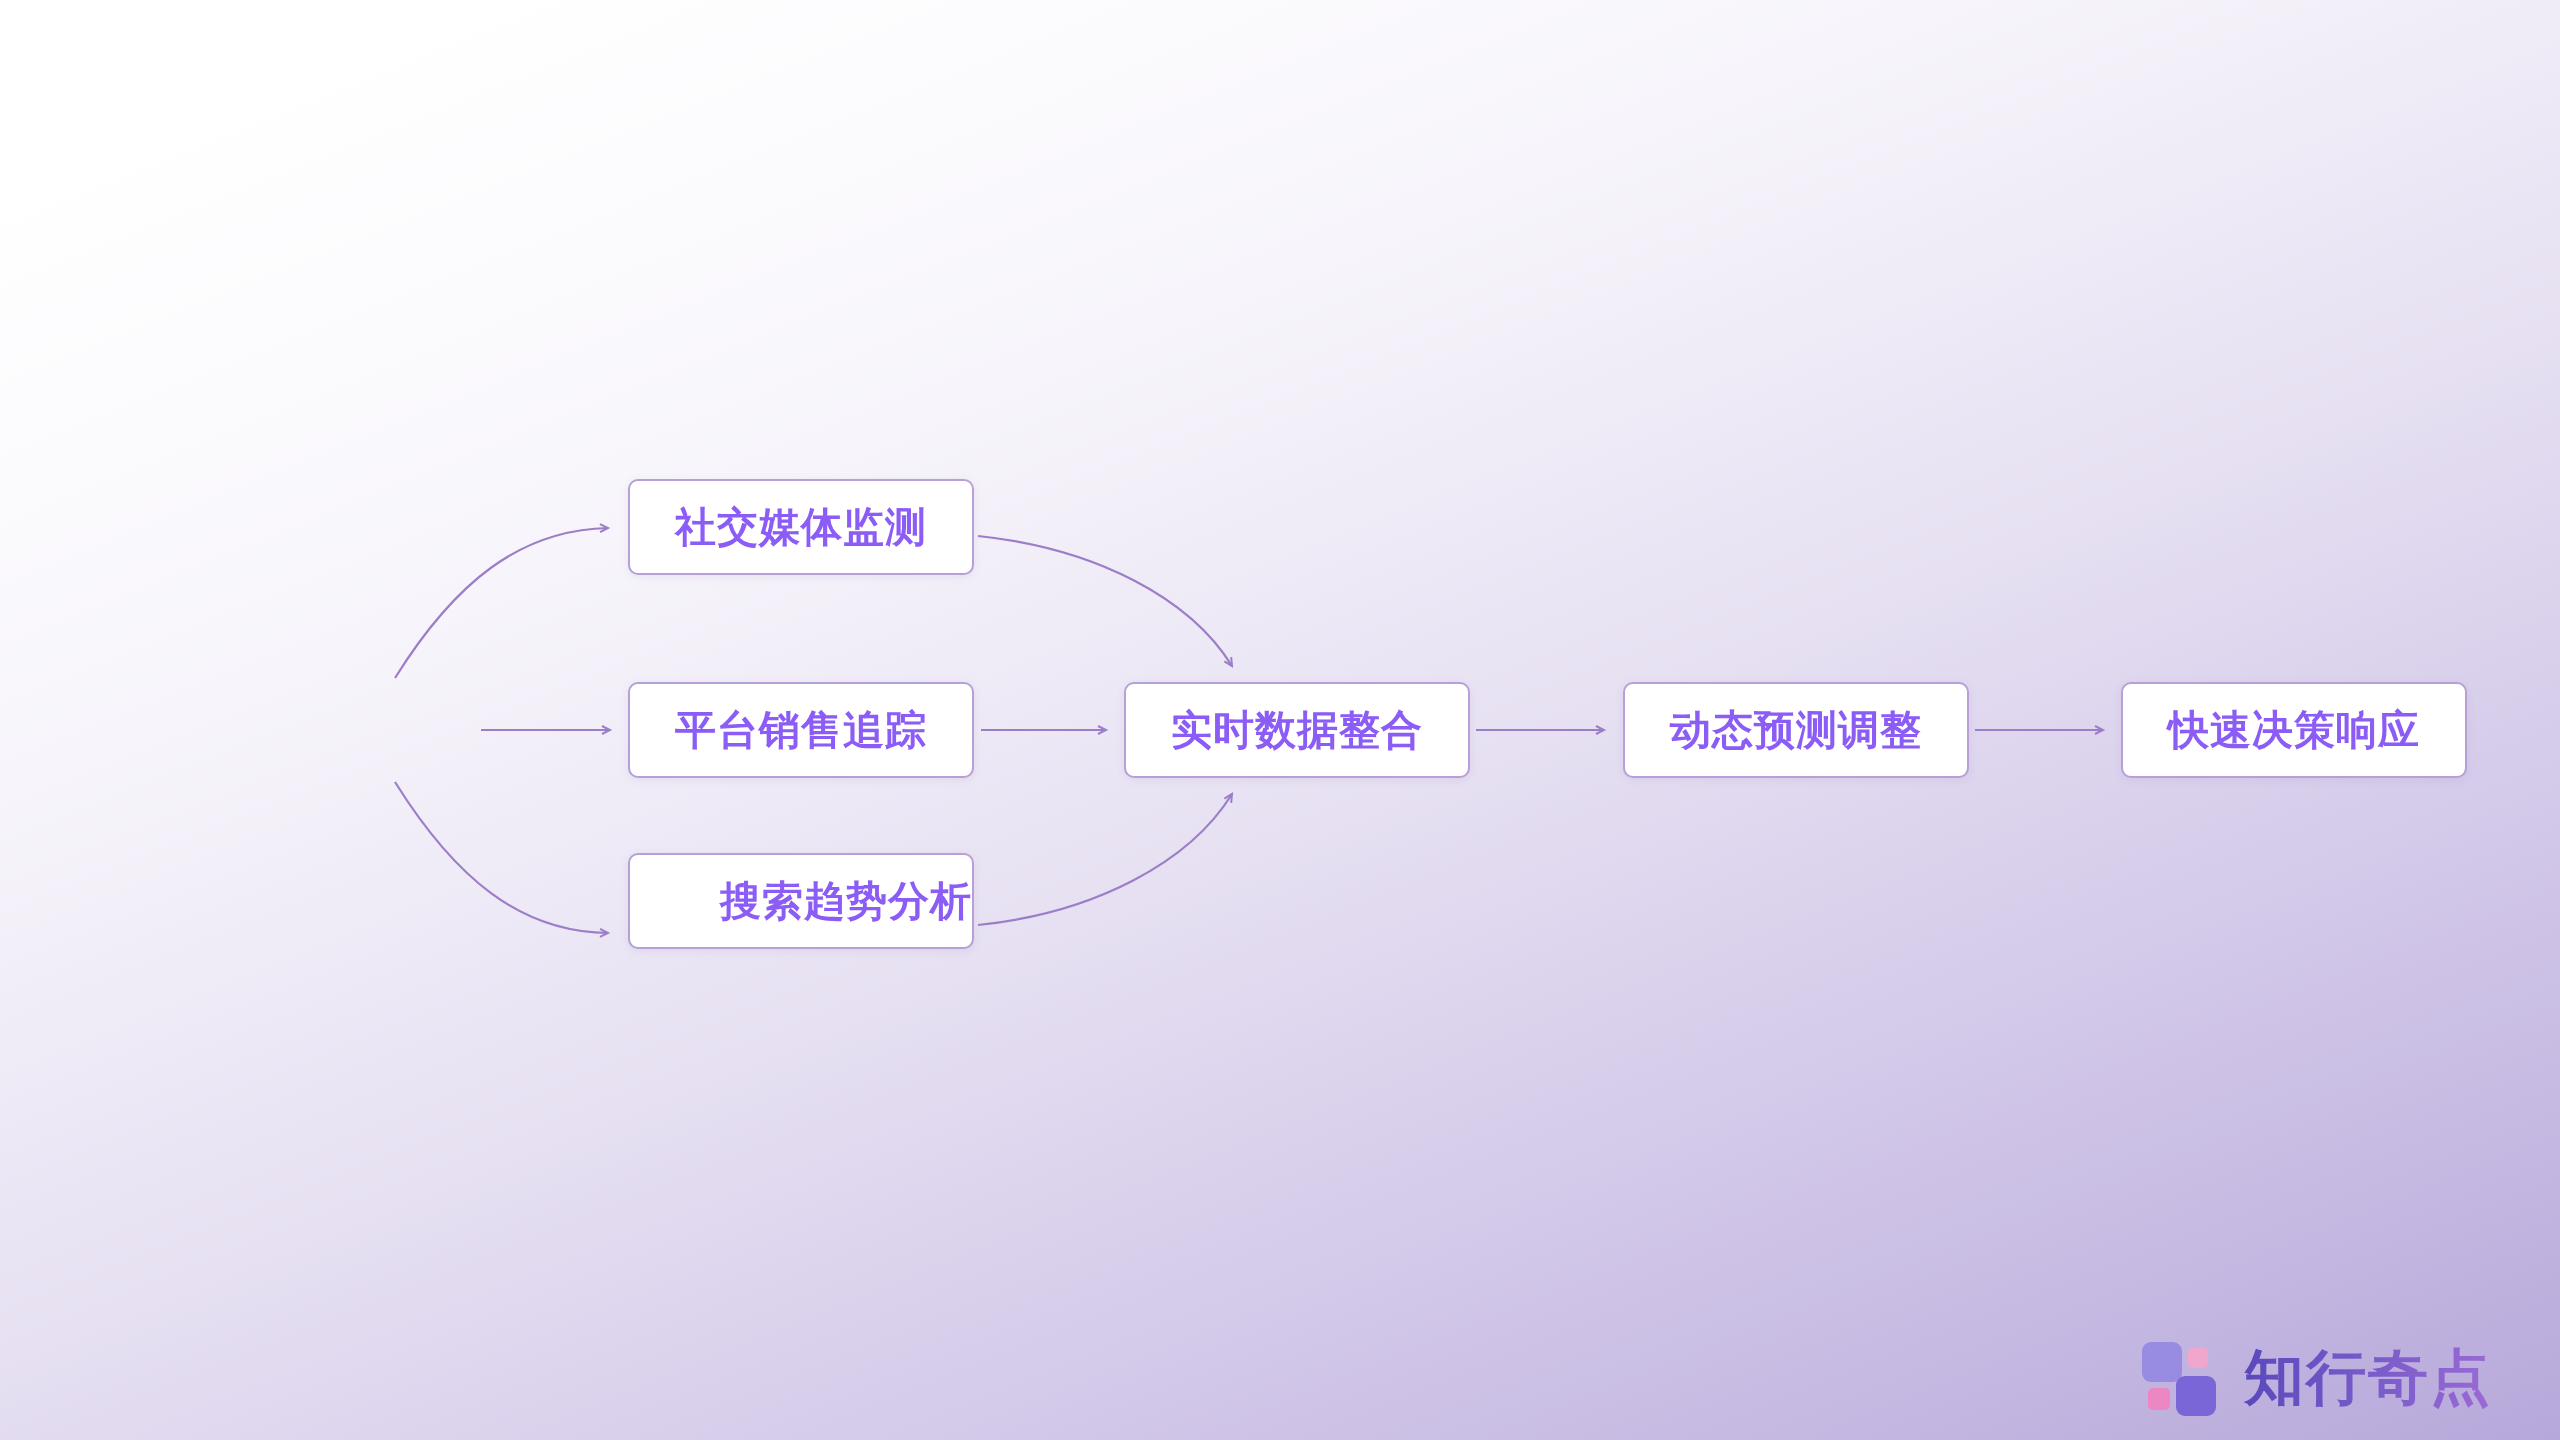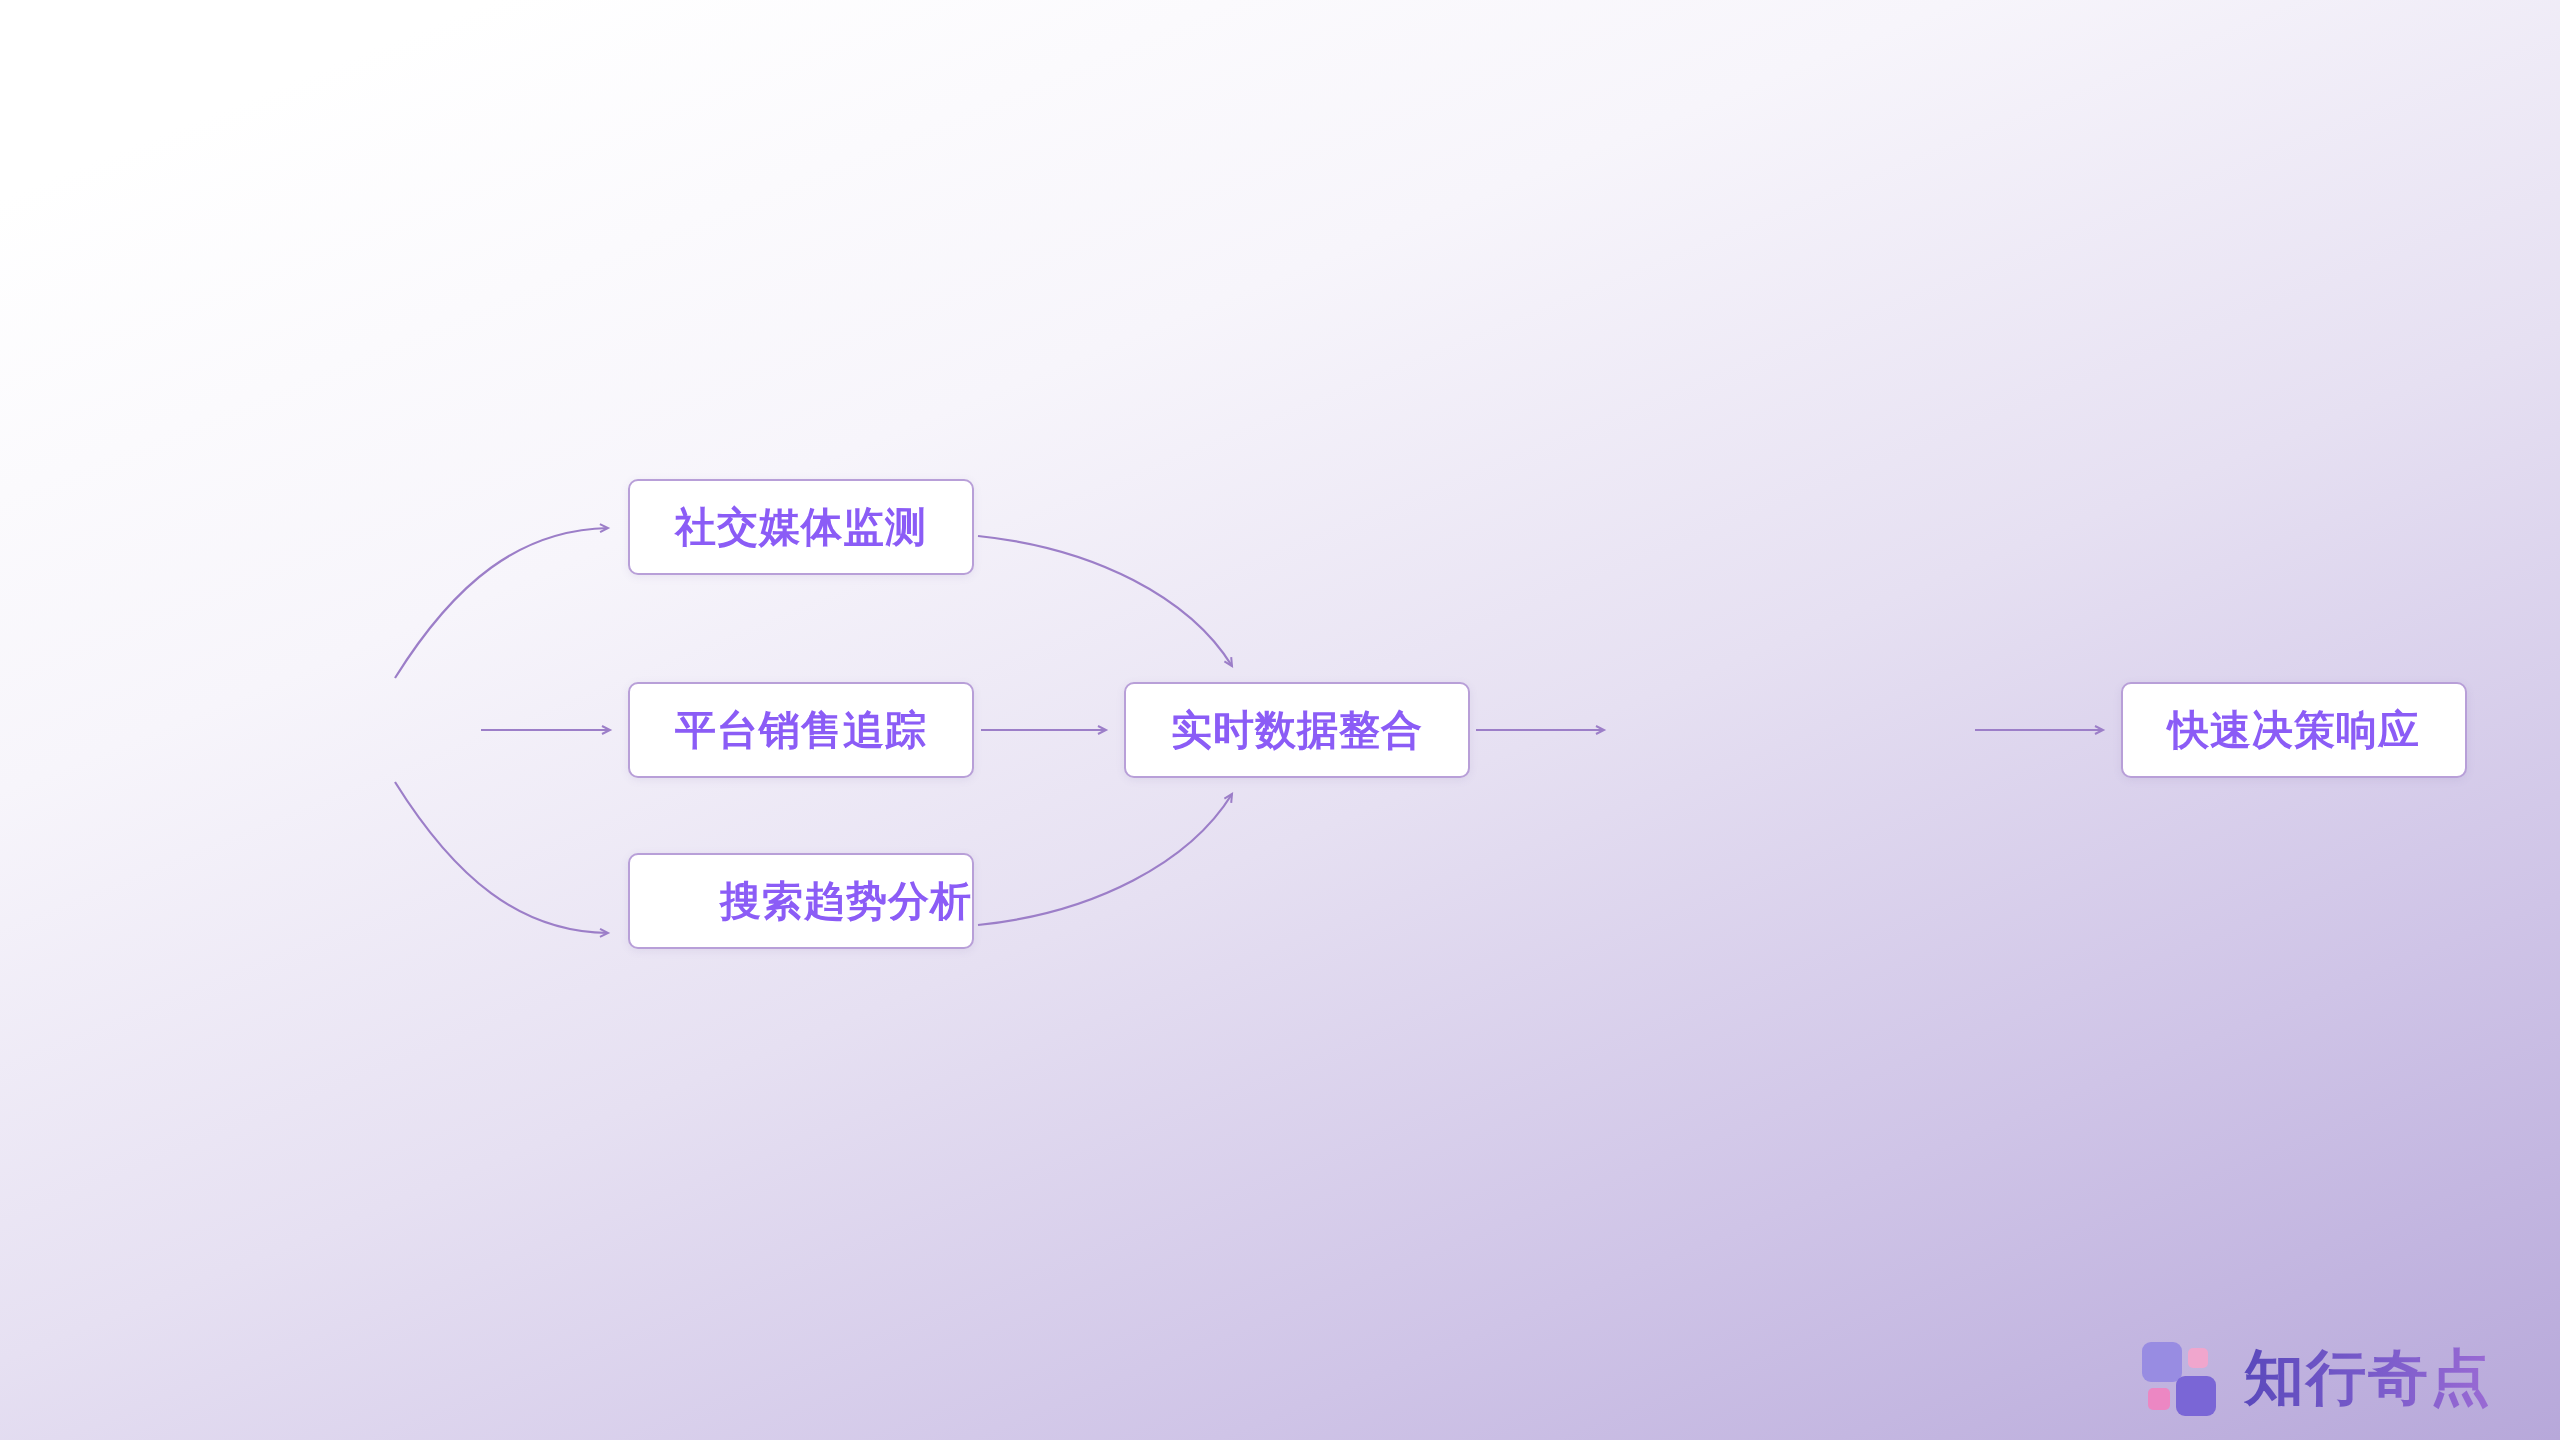--- a/index.html
+++ b/index.html
@@ -112,20 +112,23 @@
   </div>
 
   <div class="node" style="left:628px; top:853px;justify-content:flex-end;">
     <span>搜索趋势分析</span>
   </div>
 
   <div class="node" style="left:1124px; top:682px;">
     <span>实时数据整合</span>
   </div>
 
+  <div class="node" style="left:1623px; top:682px;">
+    <span>动态预测调整</span>
+  </div>
 
   <div class="node" style="left:2121px; top:682px;">
     <span>快速决策响应</span>
   </div>
 
   <div class="brand">
     <svg class="brand-icon" viewBox="0 0 78 78" xmlns="http://www.w3.org/2000/svg">
       <rect x="2" y="2" width="40" height="40" rx="9" fill="#988ce2"></rect>
       <rect x="48" y="8" width="20" height="20" rx="5" fill="#f0a6cd"></rect>
       <rect x="8" y="48" width="22" height="22" rx="5" fill="#ec87c3"></rect>

